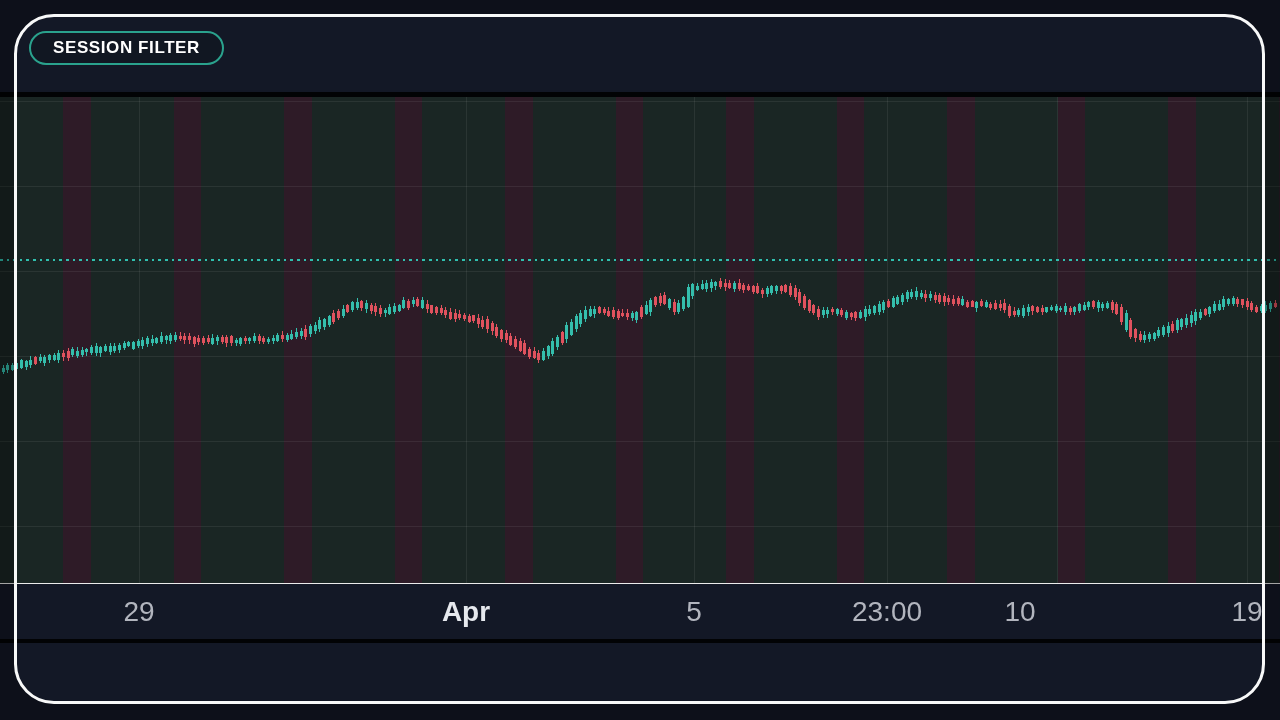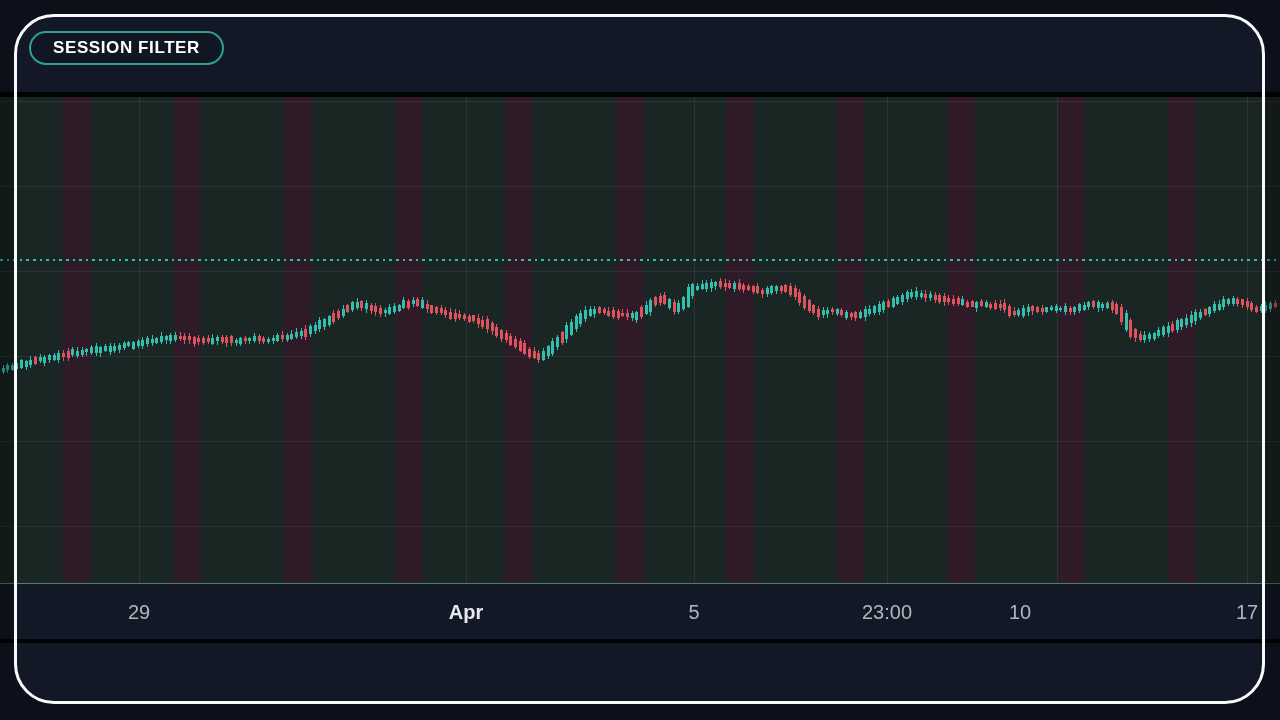--- a/index.html
+++ b/index.html
@@ -1,18 +1,18 @@
 <!DOCTYPE html>
 <html><head>
 <meta charset="utf-8">
 <style>
   html,body{margin:0;padding:0;background:#0d1017;}
   #stage{
     position:relative;width:1280px;height:720px;overflow:hidden;
-    background:#14532d;
+    background:#e5e5e5;
     font-family:"Liberation Sans",sans-serif;
   }
   
   #toolbar{position:absolute;left:0;top:0;width:1280px;height:92px;background:#131826;}
   #session-filter-btn{
     position:absolute;left:29px;top:31px;height:34px;padding:0 22px;
     display:flex;align-items:center;justify-content:center;
     background:#111722;border:2px solid #2aa28d;border-radius:18px;
     color:#ffffff;font-size:17px;font-weight:700;letter-spacing:.6px;
     cursor:pointer;box-sizing:border-box;
@@ -22,21 +22,21 @@
   #chart-svg{position:absolute;left:0;top:0;}
   
   .black-strip{position:absolute;left:0;width:1280px;background:#020305;}
   #strip-top{top:92px;height:5px;}
   #strip-bottom{top:639px;height:4px;}
   #axis-sep{position:absolute;left:0;top:583px;width:1280px;height:1px;background:rgba(255,255,255,0.25);}
   
   #time-axis{position:absolute;left:0;top:584px;width:1280px;height:55px;background:#131826;}
   .tick-label{
     position:absolute;top:50%;transform:translate(-50%,-50%);
-    color:#b2b5be;font-size:20px;font-weight:400;white-space:nowrap;
+    color:#b2b5be;font-size:28px;font-weight:400;white-space:nowrap;
   }
   .tick-label.bold{color:#e6e9ee;font-weight:700;text-align:right;}
   #bottom-band{position:absolute;left:0;top:643px;width:1280px;height:77px;background:#131826;}
   
   #frame{
     position:absolute;left:14px;top:14px;width:1251px;height:690px;
     border:3px solid #f8f9f9;border-radius:40px;box-sizing:border-box;
     box-shadow:0 0 0 2000px rgba(0,0,0,0.30);
     pointer-events:none;
   }
@@ -630,20 +630,20 @@
 
   <div id="strip-top" class="black-strip"></div>
   <div id="axis-sep"></div>
 
   <div id="time-axis">
       <div class="tick-label" style="left: 139px;">29</div>
       <div class="tick-label bold" style="left: 466px;">Apr</div>
       <div class="tick-label" style="left: 694px;">5</div>
       <div class="tick-label" style="left: 887px;">23:00</div>
       <div class="tick-label" style="left: 1020px;">10</div>
-      <div class="tick-label" style="left: 1247px;">17</div>
+      <div class="tick-label" style="left: 1247px;">19</div>
     </div>
 
   <div id="strip-bottom" class="black-strip"></div>
   <div id="bottom-band"></div>
 
   <div id="frame"></div>
 </div>
 
 </body></html>

